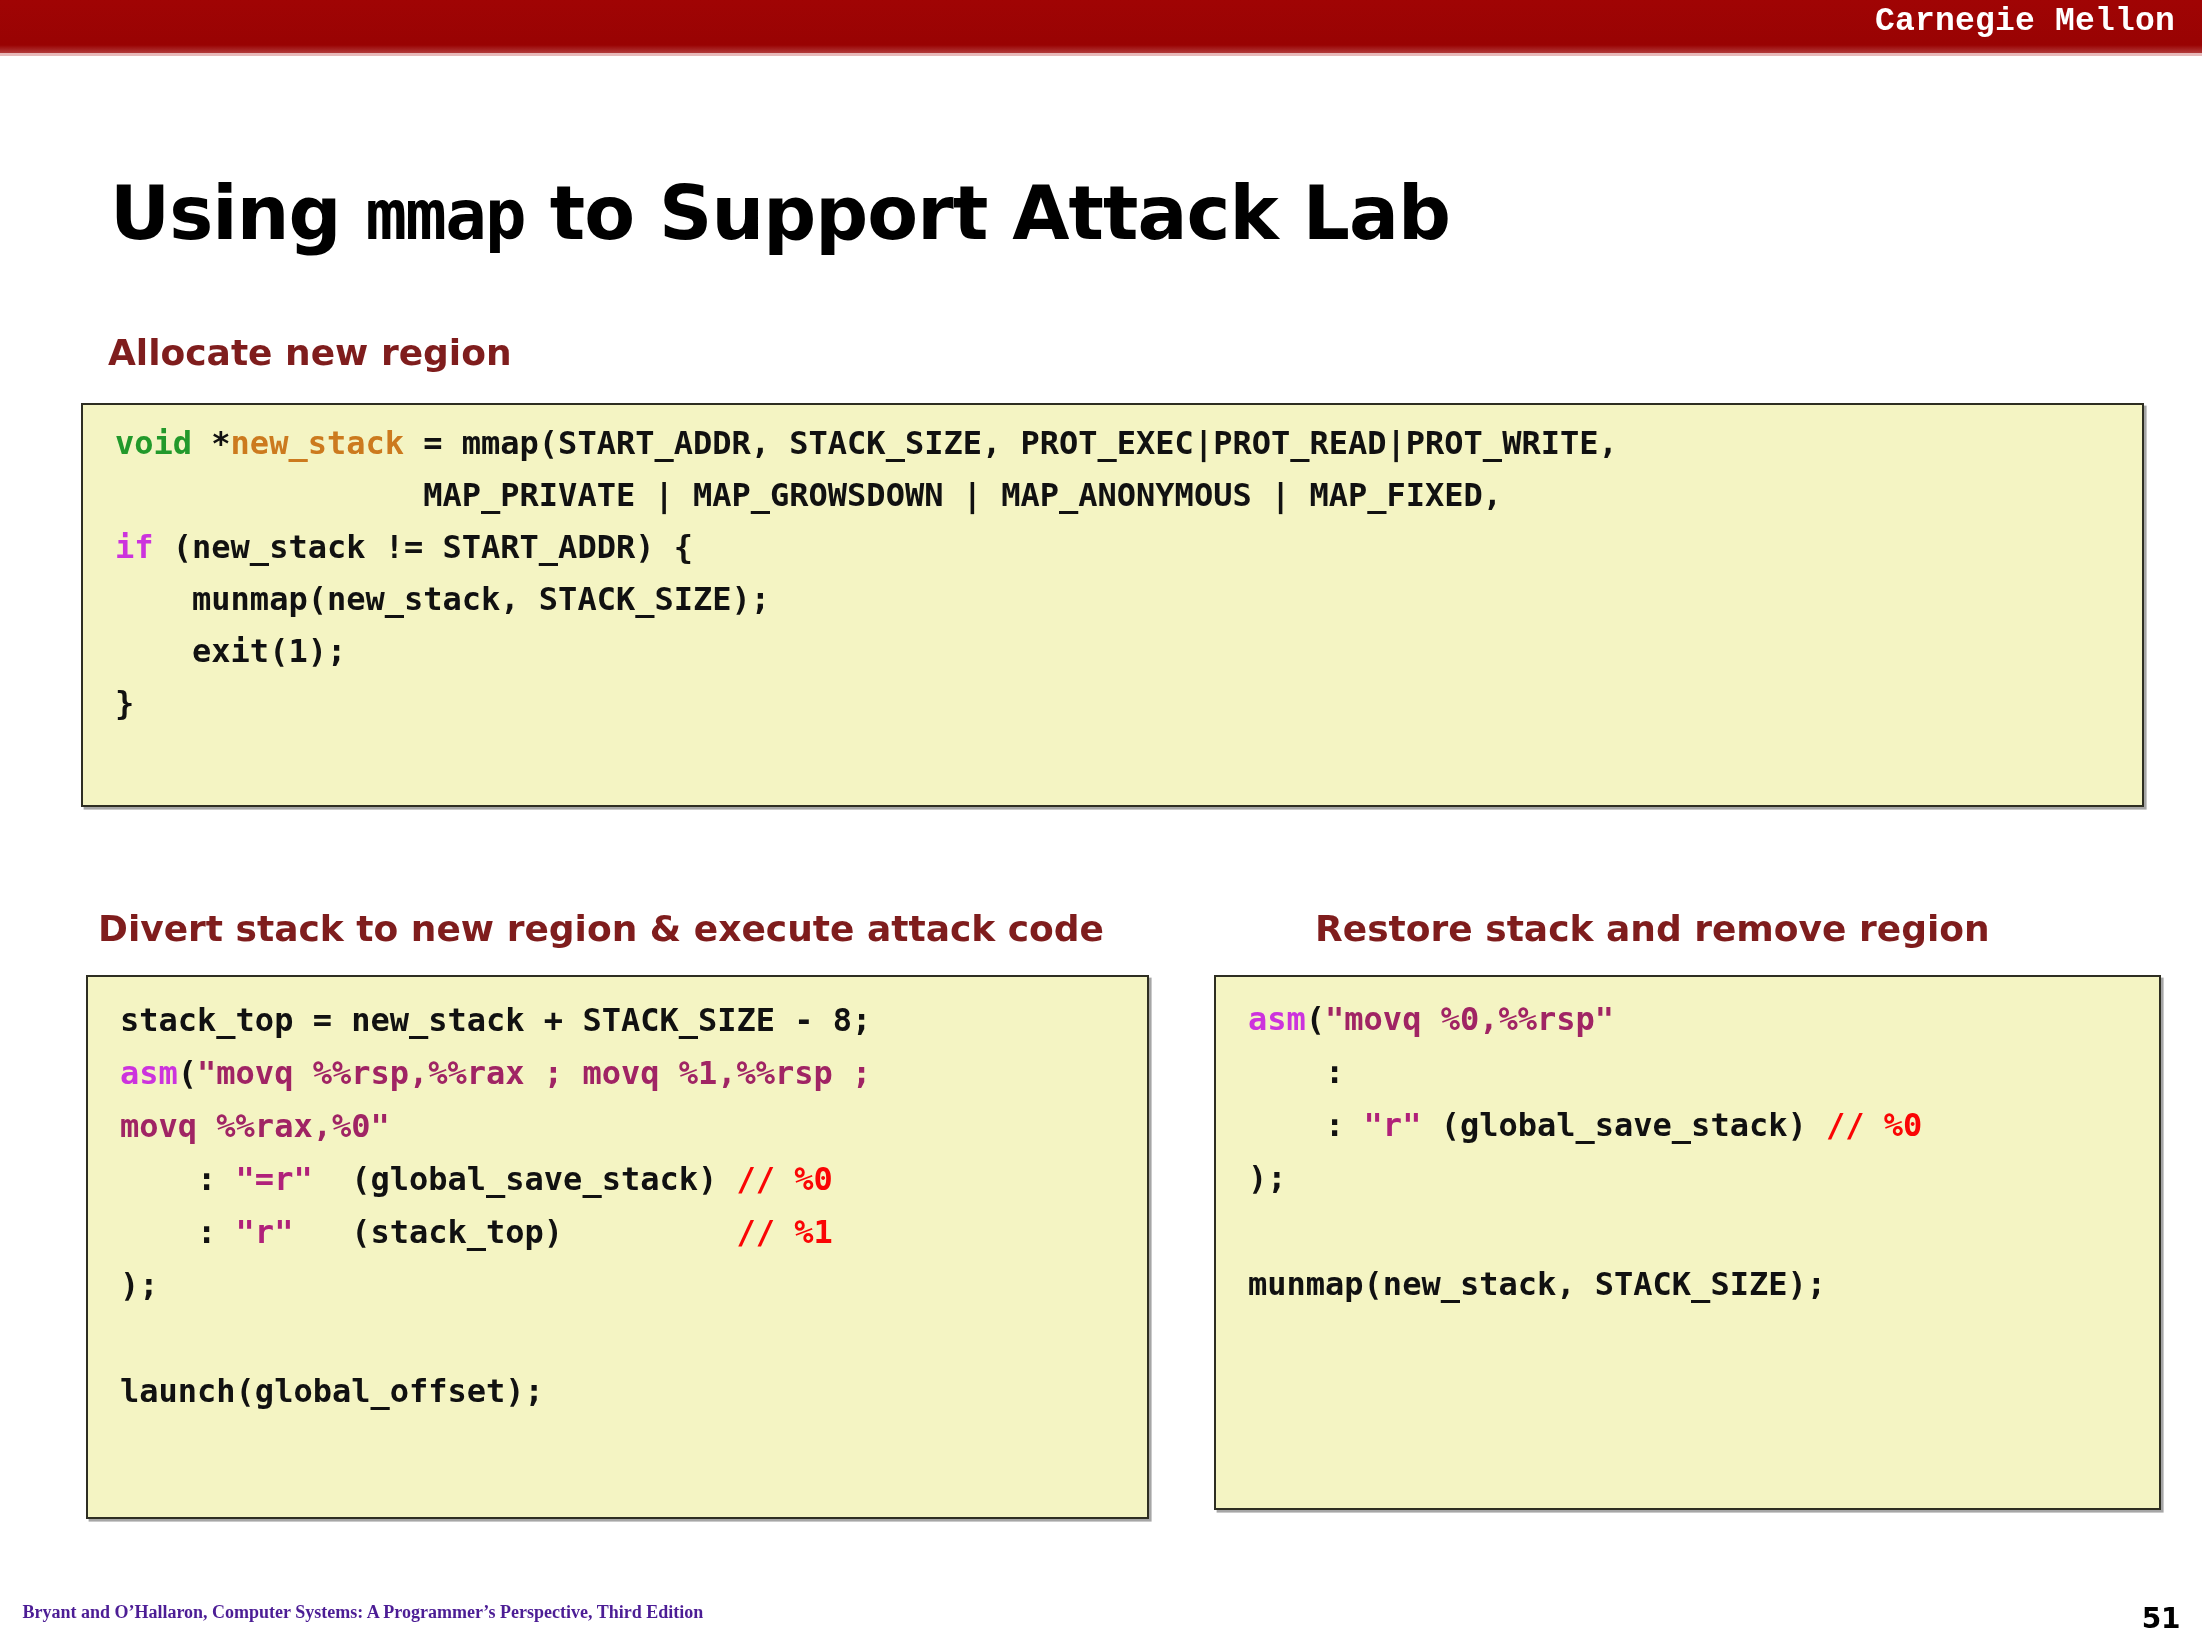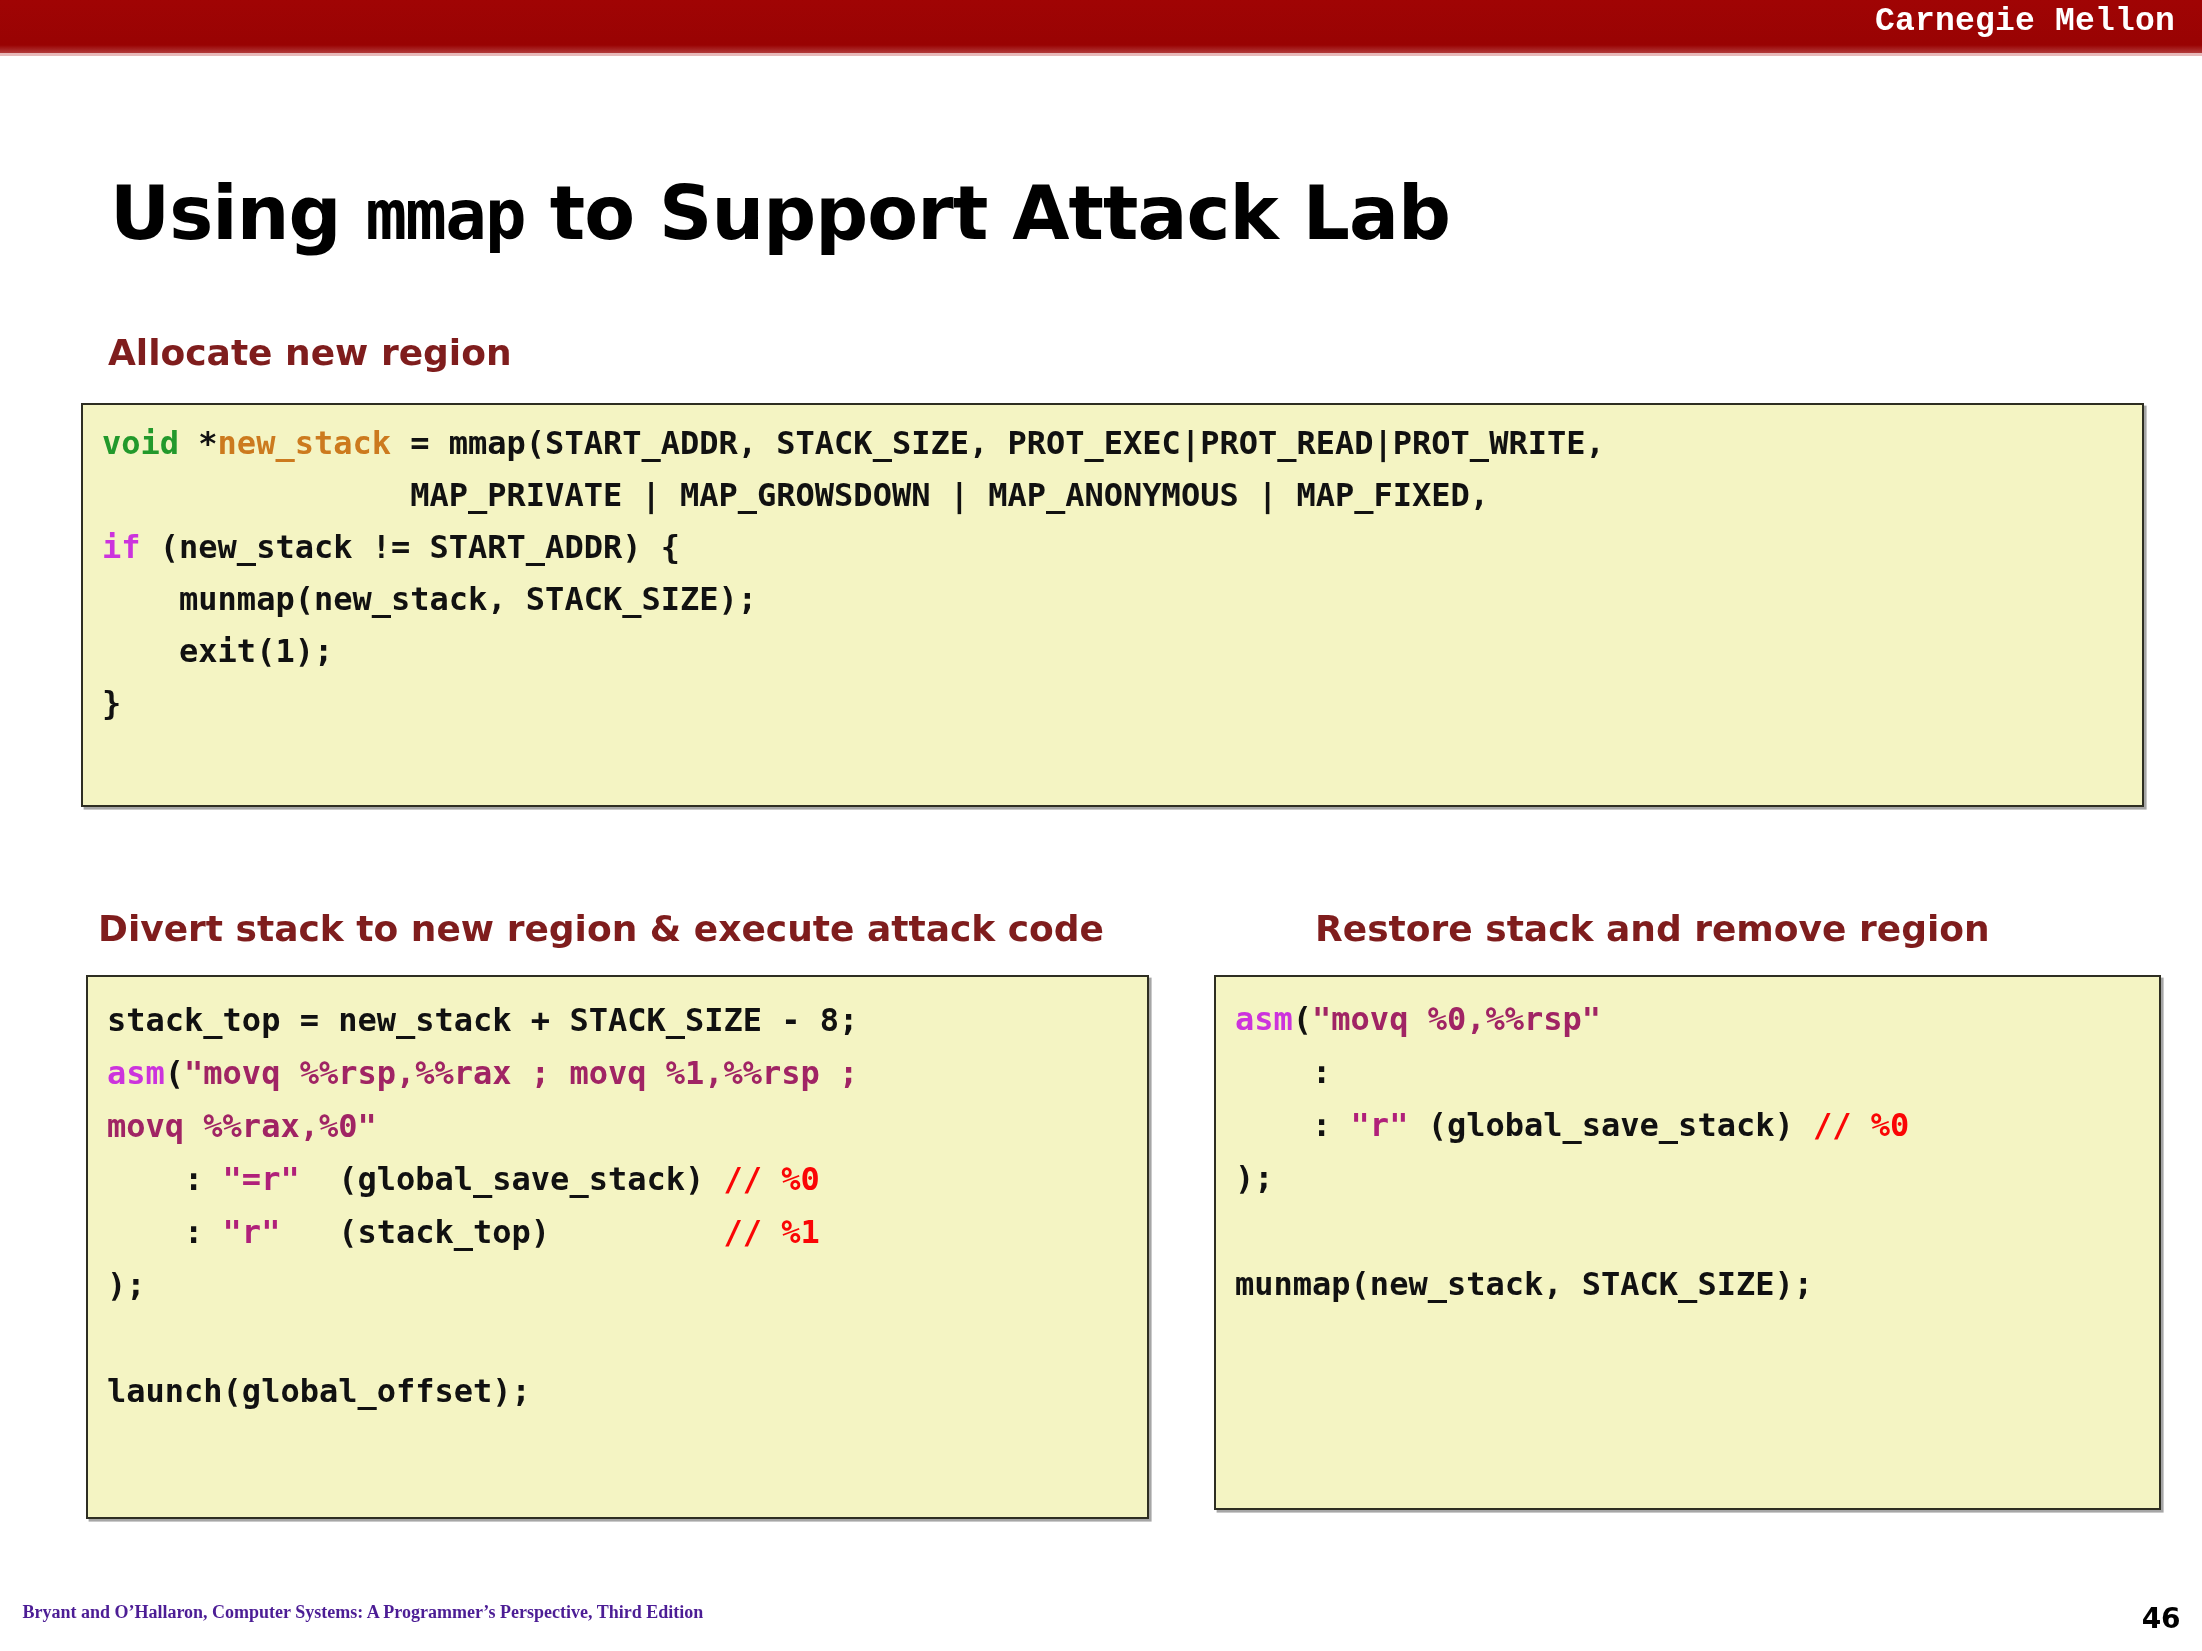--- a/index.html
+++ b/index.html
@@ -104,21 +104,21 @@
     line-height: 53px;
     padding: 17px 0 0 19px;
   }
   #code-restore {
     left: 1214px; top: 975px;
     width: 947px; height: 535px;
     font-size: 32px;
     line-height: 53px;
     padding: 15.5px 12px 0 19px;
   }
-  .code-line { white-space: pre; }
+  .code-line { white-space: pre; margin-left: 13px; }
 
   
   .kw-type    { color: #22992b; }   
   .ident-var  { color: #cc7a1e; }   
   .kw-ctrl    { color: #cc33dd; }   
   .str-asm    { color: #a02464; }   
   .str-cons   { color: #b0207a; }   
   .comment    { color: #fa0505; }   
 
   
@@ -180,14 +180,14 @@
 <div class="code-box" id="code-restore">
   <div class="code-line"><span class="kw-ctrl">asm</span><span>(</span><span class="str-asm">"movq %0,%%rsp"</span></div>
   <div class="code-line">    :</div>
   <div class="code-line"><span>    : </span><span class="str-cons">"r"</span><span> (global_save_stack) </span><span class="comment">// %0</span></div>
   <div class="code-line">);</div>
   <div class="code-line">&nbsp;</div>
   <div class="code-line">munmap(new_stack, STACK_SIZE);</div>
 </div>
 
 <div class="footer-text">Bryant and O’Hallaron, Computer Systems: A Programmer’s Perspective, Third Edition</div>
-<div class="footer-page">46</div>
+<div class="footer-page">51</div>
 
 
 </body></html>

